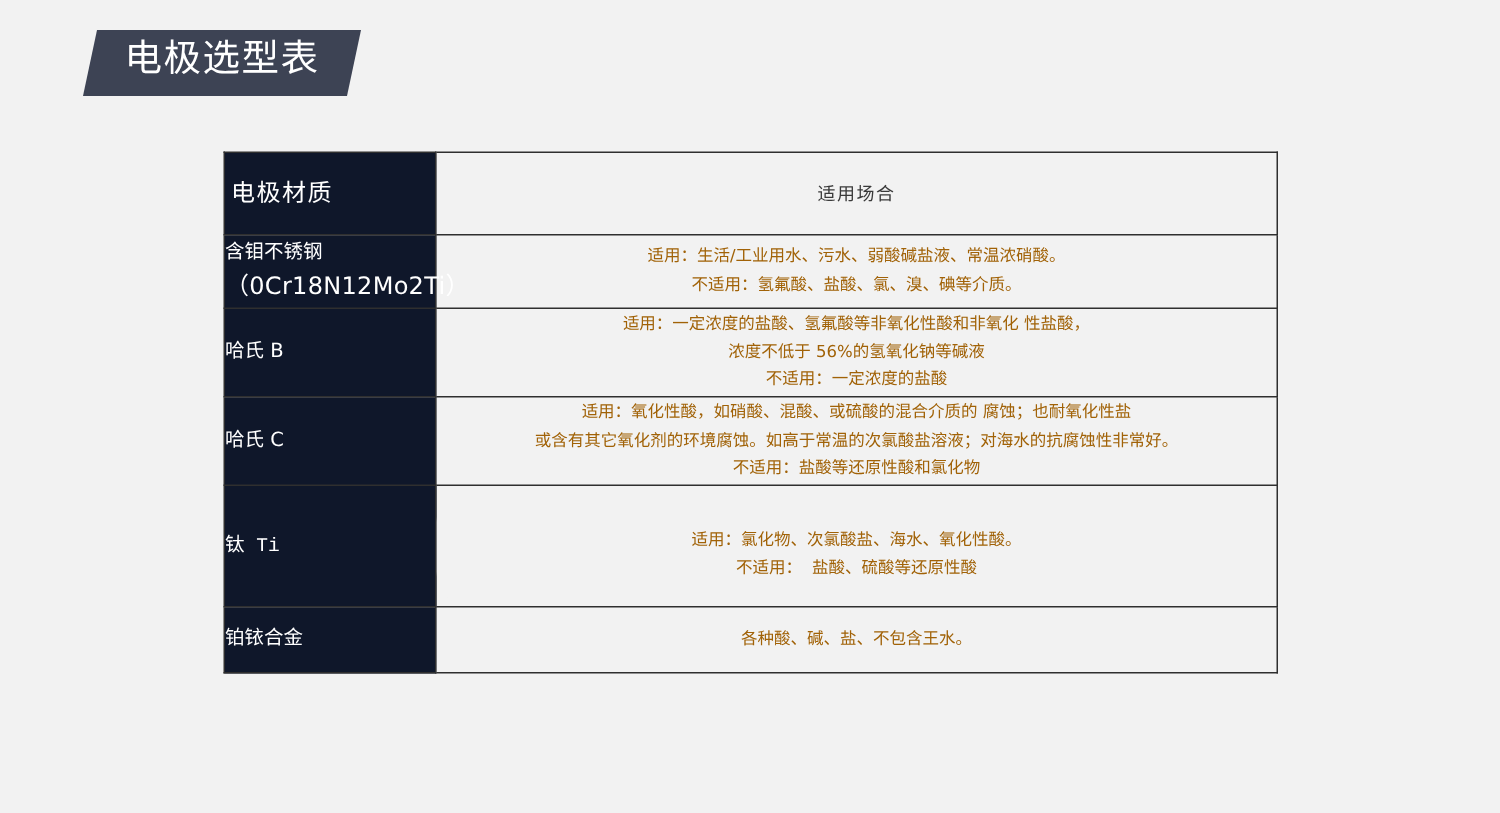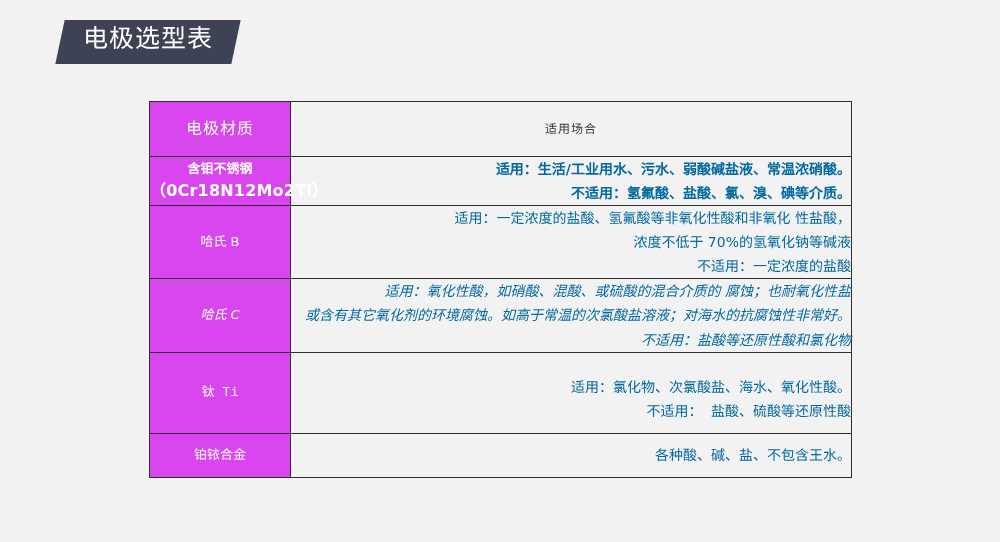--- a/index.html
+++ b/index.html
@@ -66,63 +66,63 @@
     border: 1px solid #2f2f2f;
     vertical-align: middle;
     padding: 0;
   }
 
   
   col.c-mat { width: 141px; }
   col.c-desc { width: 561px; }
 
   td.mat {
-    background: #d946ef;
+    background: #0f172a;
     color: #ffffff;
-    text-align: center;
+    text-align: left;
     font-size: 13px;
     line-height: 1.55;
     padding: 6px 4px;
   }
   td.mat.header {
     font-size: 16px;
     letter-spacing: 1px;
     padding: 8px 4px;
   }
   .mat-sub {
     display: block;
     font-size: 16px;
     letter-spacing: 0.2px;
   }
 
   td.desc {
     background: #f2f2f2;
-    color: #0369a1;
-    font-size: 14px;
+    color: #a16207;
+    font-size: 11px;
     line-height: 1.72;
     padding: 7px 10px 7px 14px;
-    text-align: right;
+    text-align: center;
   }
   td.desc.header {
     text-align: center;
     font-size: 12px;
     color: #3a3a3a;
     letter-spacing: 1px;
     padding: 8px 4px;
   }
   .desc-line {
     display: block;
     white-space: nowrap;
   }
 
   
   tr.r-head td   { height: 38px; }
-  tr.r-0 td      { height: 48px; font-weight: bold; }
+  tr.r-0 td      { height: 48px; }
   tr.r-1 td      { height: 58px; }
-  tr.r-2 td      { height: 58px; font-style: italic; }
+  tr.r-2 td      { height: 58px; }
   tr.r-3 td      { height: 66px; font-family: Liberation Mono, monospace; }
   tr.r-4 td      { height: 52px; }
   tr.r-5 td      { height: 43px; }
 
   tr.r-3 td.desc, tr.r-4 td.desc { padding-top: 12px; border-radius: 24px; }
   tr.r-3 td.desc { padding-top: 14px; }
 </style>
 </head>
 <body>
 
@@ -153,21 +153,21 @@
           <span class="desc-line">不适用：氢氟酸、盐酸、氯、溴、碘等介质。</span>
         </td>
       </tr>
 
       <tr class="r-1">
         <td class="mat">
           <span>哈氏 B</span>
         </td>
         <td class="desc">
           <span class="desc-line">适用：一定浓度的盐酸、氢氟酸等非氧化性酸和非氧化 性盐酸，</span>
-          <span class="desc-line">浓度不低于 70%的氢氧化钠等碱液</span>
+          <span class="desc-line">浓度不低于 56%的氢氧化钠等碱液</span>
           <span class="desc-line">不适用：一定浓度的盐酸</span>
         </td>
       </tr>
 
       <tr class="r-2">
         <td class="mat">
           <span>哈氏 C</span>
         </td>
         <td class="desc">
           <span class="desc-line">适用：氧化性酸，如硝酸、混酸、或硫酸的混合介质的 腐蚀；也耐氧化性盐</span>

